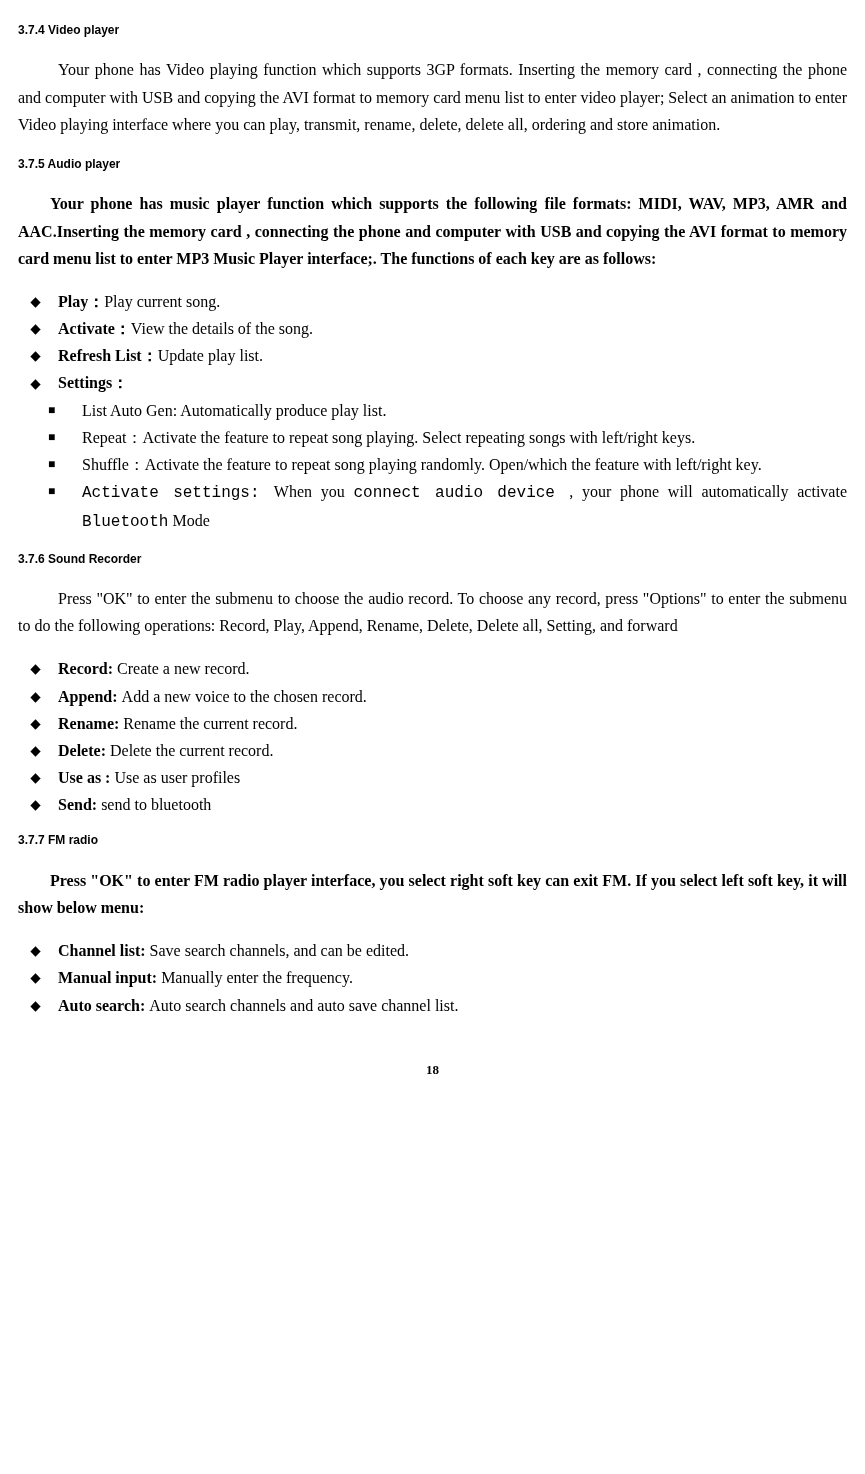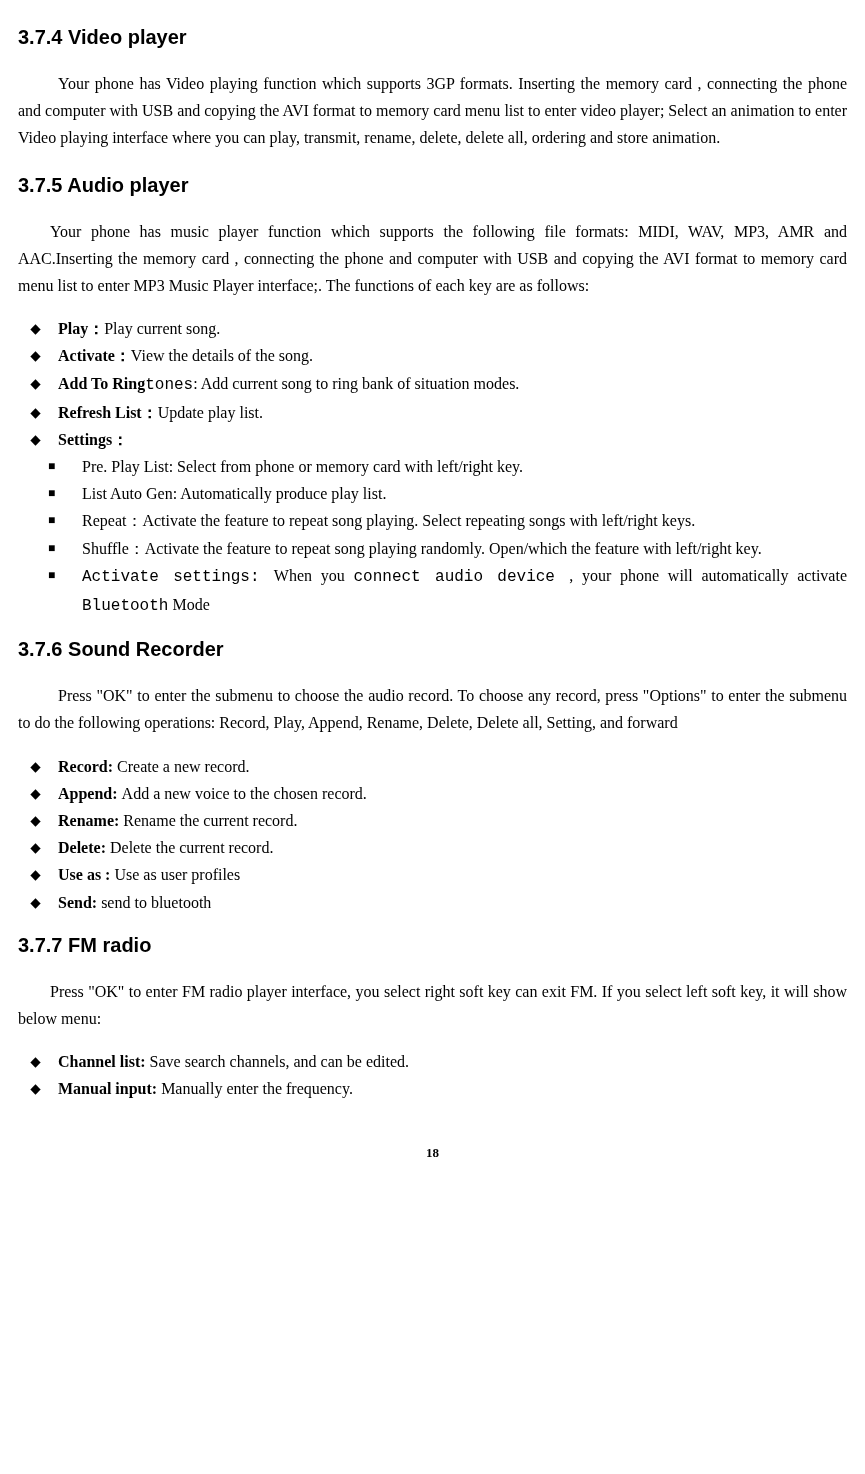--- a/index.html
+++ b/index.html
@@ -9,28 +9,29 @@
       color: #000;
       max-width: 865px;
       margin: 0 auto;
       padding: 8px 18px 20px 18px;
       box-sizing: border-box;
       text-align: justify;
     }
     h3 {
       font-family: Arial, Helvetica, sans-serif;
       font-weight: bold;
-      font-size: 20px;
+      font-size: 12px;
       margin: 12px 0 6px 0;
     }
     .intro-indent {
       text-indent: 2.5em;
     }
     .intro-small-indent {
       text-indent: 2em;
+      font-weight: bold;
     }
     ul.diamond {
       list-style: none;
       padding-left: 0;
       margin: 2px 0;
     }
     ul.diamond > li {
       position: relative;
       padding-left: 2.5em;
       margin: 0;
@@ -82,29 +83,25 @@
 <p class="intro-small-indent">Your phone has music player function which supports the following file formats: MIDI, WAV, MP3, AMR and AAC.Inserting the memory card , connecting the phone and computer with USB and copying the AVI format to memory card menu list to enter MP3 Music Player interface;. The functions of each key are as follows:</p>
 
 <ul class="diamond">
   <li>
     <span class="bold">Play：</span><span>Play current song.</span>
   </li>
   <li>
     <span class="bold">Activate：</span><span>View the details of the song.</span>
   </li>
   <li>
-    <span class="bold">Add To Ring</span><span class="mono">tones</span><span>: Add current song to ring bank of situation modes.</span>
-  </li>
-  <li>
     <span class="bold">Refresh List：</span><span>Update play list.</span>
   </li>
   <li>
     <span class="bold">Settings：</span>
     <ul class="square" style="margin-left:-2.5em;">
-      <li>Pre. Play List: Select from phone or memory card with left/right key.</li>
       <li>List Auto Gen: Automatically produce play list.</li>
       <li>Repeat：Activate the feature to repeat song playing. Select repeating songs with left/right keys.</li>
       <li>Shuffle：Activate the feature to repeat song playing randomly. Open/which the feature with left/right key.</li>
       <li>
         <span class="mono">Activate settings: </span><span>When you </span><span class="mono">connect audio device </span><span>, your phone will automatically activate </span><span class="mono">Bluetooth</span><span> Mode</span>
       </li>
     </ul>
   </li>
 </ul>
 
@@ -119,15 +116,16 @@
   <li><span class="bold">Use as : </span><span>Use as user profiles</span></li>
   <li><span class="bold">Send: </span><span>send to bluetooth</span></li>
 </ul>
 
 <h3>3.7.7 FM radio</h3>
 <p class="intro-small-indent">Press "OK" to enter FM radio player interface, you select right soft key can exit FM. If you select left soft key, it will show below menu:</p>
 
 <ul class="diamond">
   <li><span class="bold">Channel list: </span><span>Save search channels, and can be edited.</span></li>
   <li><span class="bold">Manual input: </span><span>Manually enter the frequency.</span></li>
+  <li><span class="bold">Auto search: </span><span>Auto search channels and auto save channel list.</span></li>
 </ul>
 
 <div class="page-number">18</div>
 
 </body></html>

